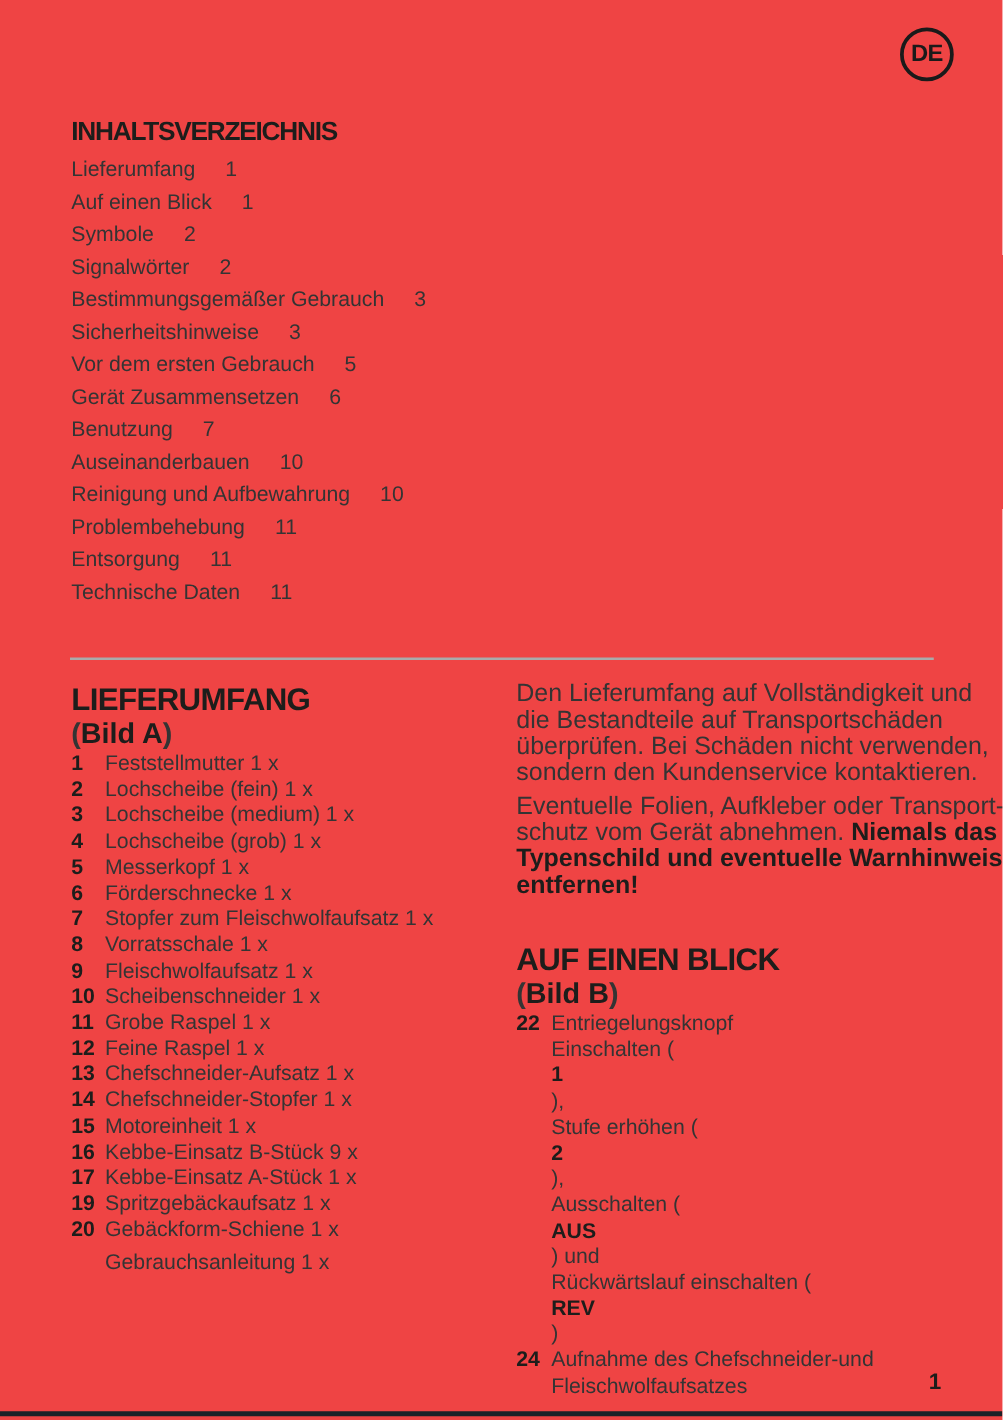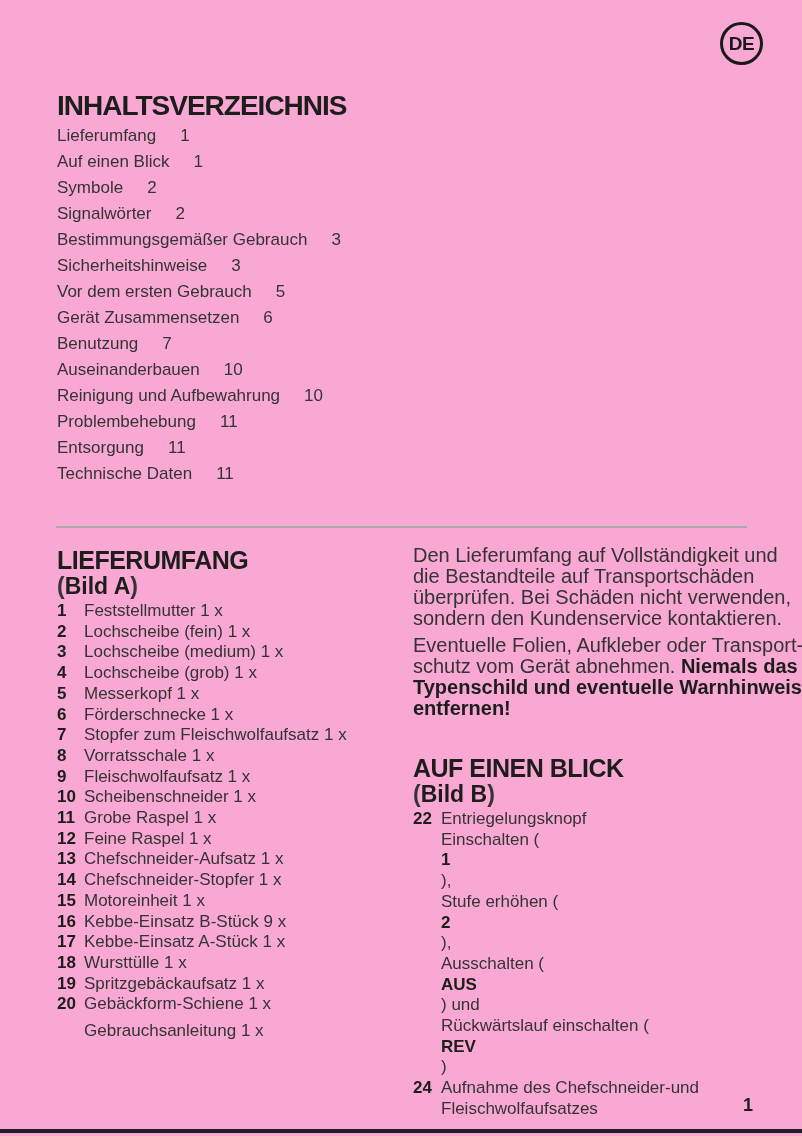--- a/index.html
+++ b/index.html
@@ -1,30 +1,30 @@
 <!DOCTYPE html>
 <html><head>
 <meta charset="utf-8">
 <style>
   html,body { margin:0; padding:0; background:#ffffff; }
   .page {
-    position:relative; width:802px; height:1136px; background:#f9a8d4;
+    position:relative; width:802px; height:1136px; background:#ef4444;
     font-family:"Liberation Sans", sans-serif; color:#343434; overflow:hidden;
   }
   
   .de-badge {
     position:absolute; left:720px; top:22px; width:43px; height:43px;
     border:3px solid #1a1a1a; border-radius:50%; box-sizing:border-box;
     display:flex; align-items:center; justify-content:center;
     font-size:19px; font-weight:bold; color:#1a1a1a; letter-spacing:-0.5px;
   }
   
   .h1 {
     position:absolute; left:57px; top:91px; margin:0;
-    font-size:28px; font-weight:bold; line-height:30px;
+    font-size:21px; font-weight:bold; line-height:30px;
     letter-spacing:-1px; color:#1d1d1b; white-space:nowrap;text-align:right;
   }
   .h2 {
     margin:0; font-size:25px; font-weight:bold; line-height:30px;
     letter-spacing:-0.5px; color:#1d1d1b; white-space:nowrap;
   }
   
   .toc { position:absolute; left:57px; top:123px; }
   .toc-row { height:26px; line-height:26px; font-size:17px; white-space:nowrap; }
   .toc-page { margin-left:24px; }
@@ -152,24 +152,20 @@
         </div>
       <div class="pitem">
           <span class="pnum">16</span>
           <span>Kebbe-Einsatz B-Stück 9 x</span>
         </div>
       <div class="pitem">
           <span class="pnum">17</span>
           <span>Kebbe-Einsatz A-Stück 1 x</span>
         </div>
       <div class="pitem">
-          <span class="pnum">18</span>
-          <span>Wursttülle 1 x</span>
-        </div>
-      <div class="pitem">
           <span class="pnum">19</span>
           <span>Spritzgebäckaufsatz 1 x</span>
         </div>
       <div class="pitem">
           <span class="pnum">20</span>
           <span>Gebäckform-Schiene 1 x</span>
         </div>
       <div class="pitem extra-item">
           <span class="pnum"></span>
           <span>Gebrauchsanleitung 1 x</span>

